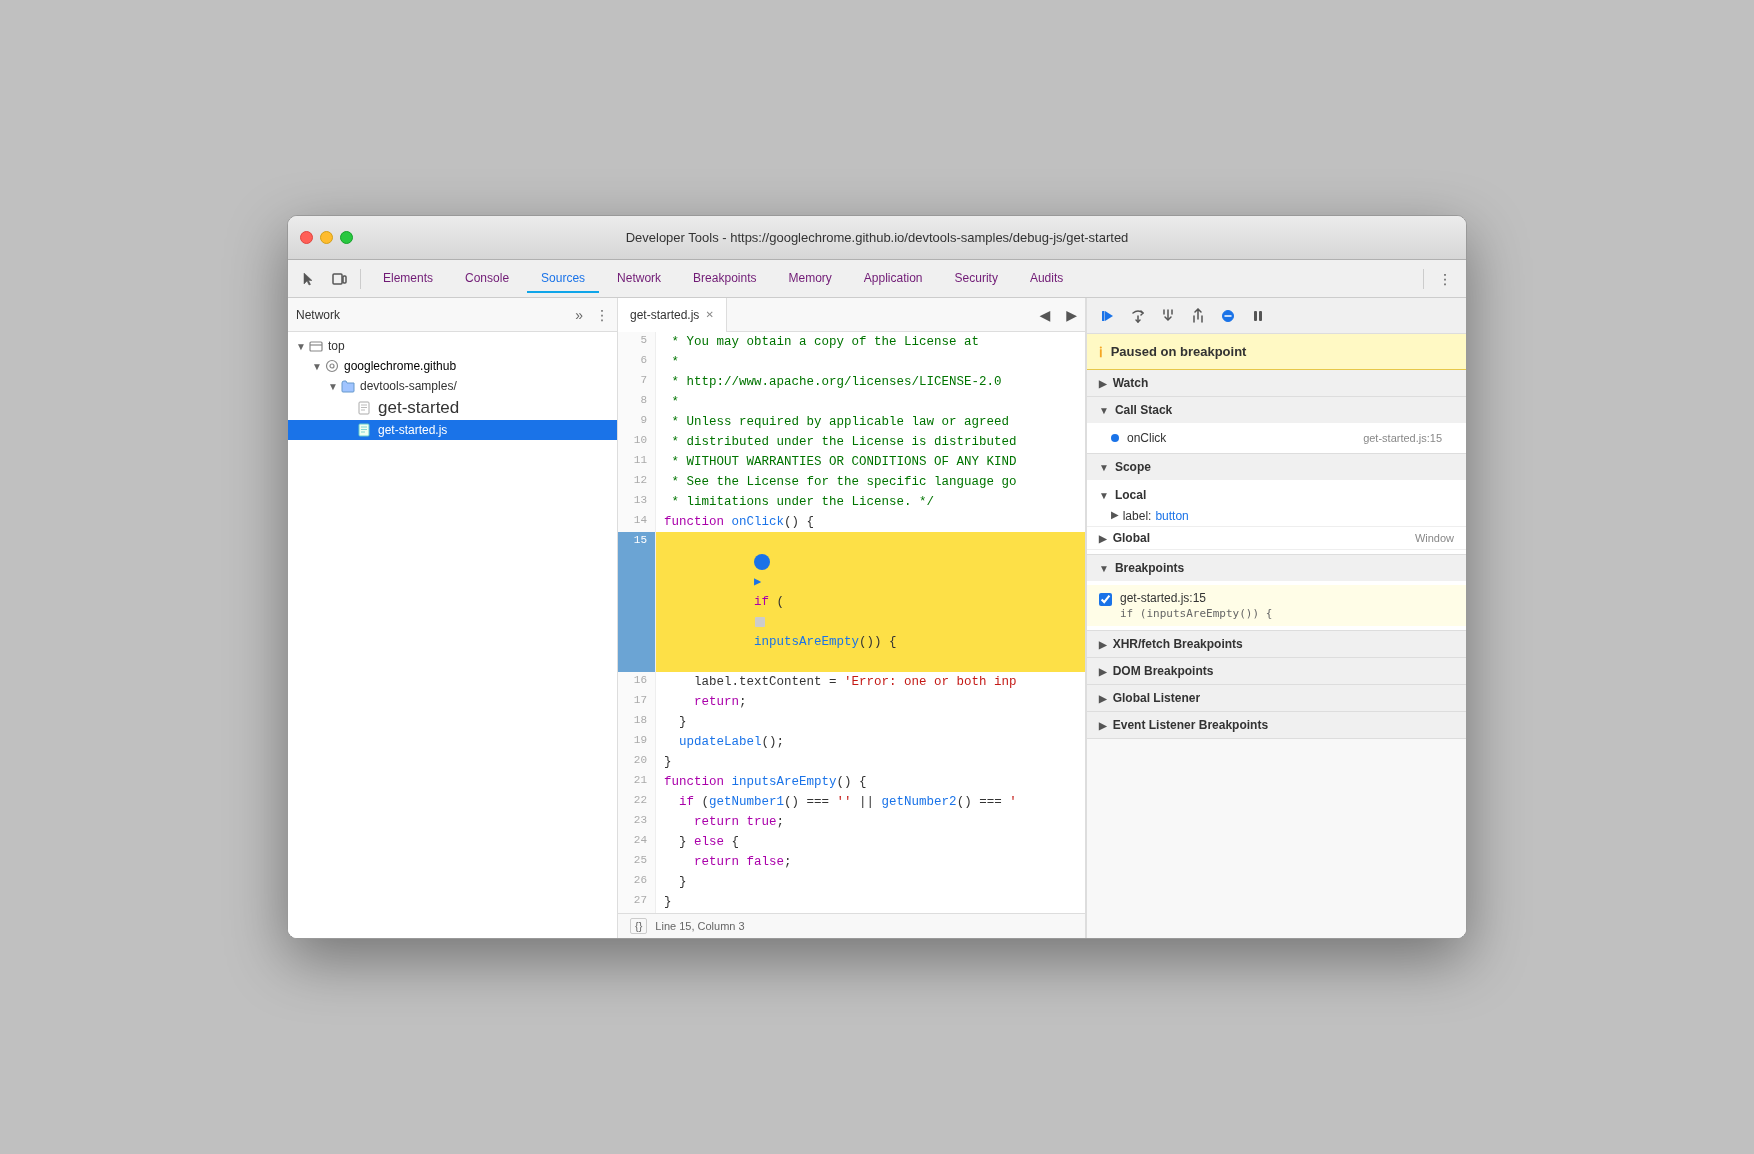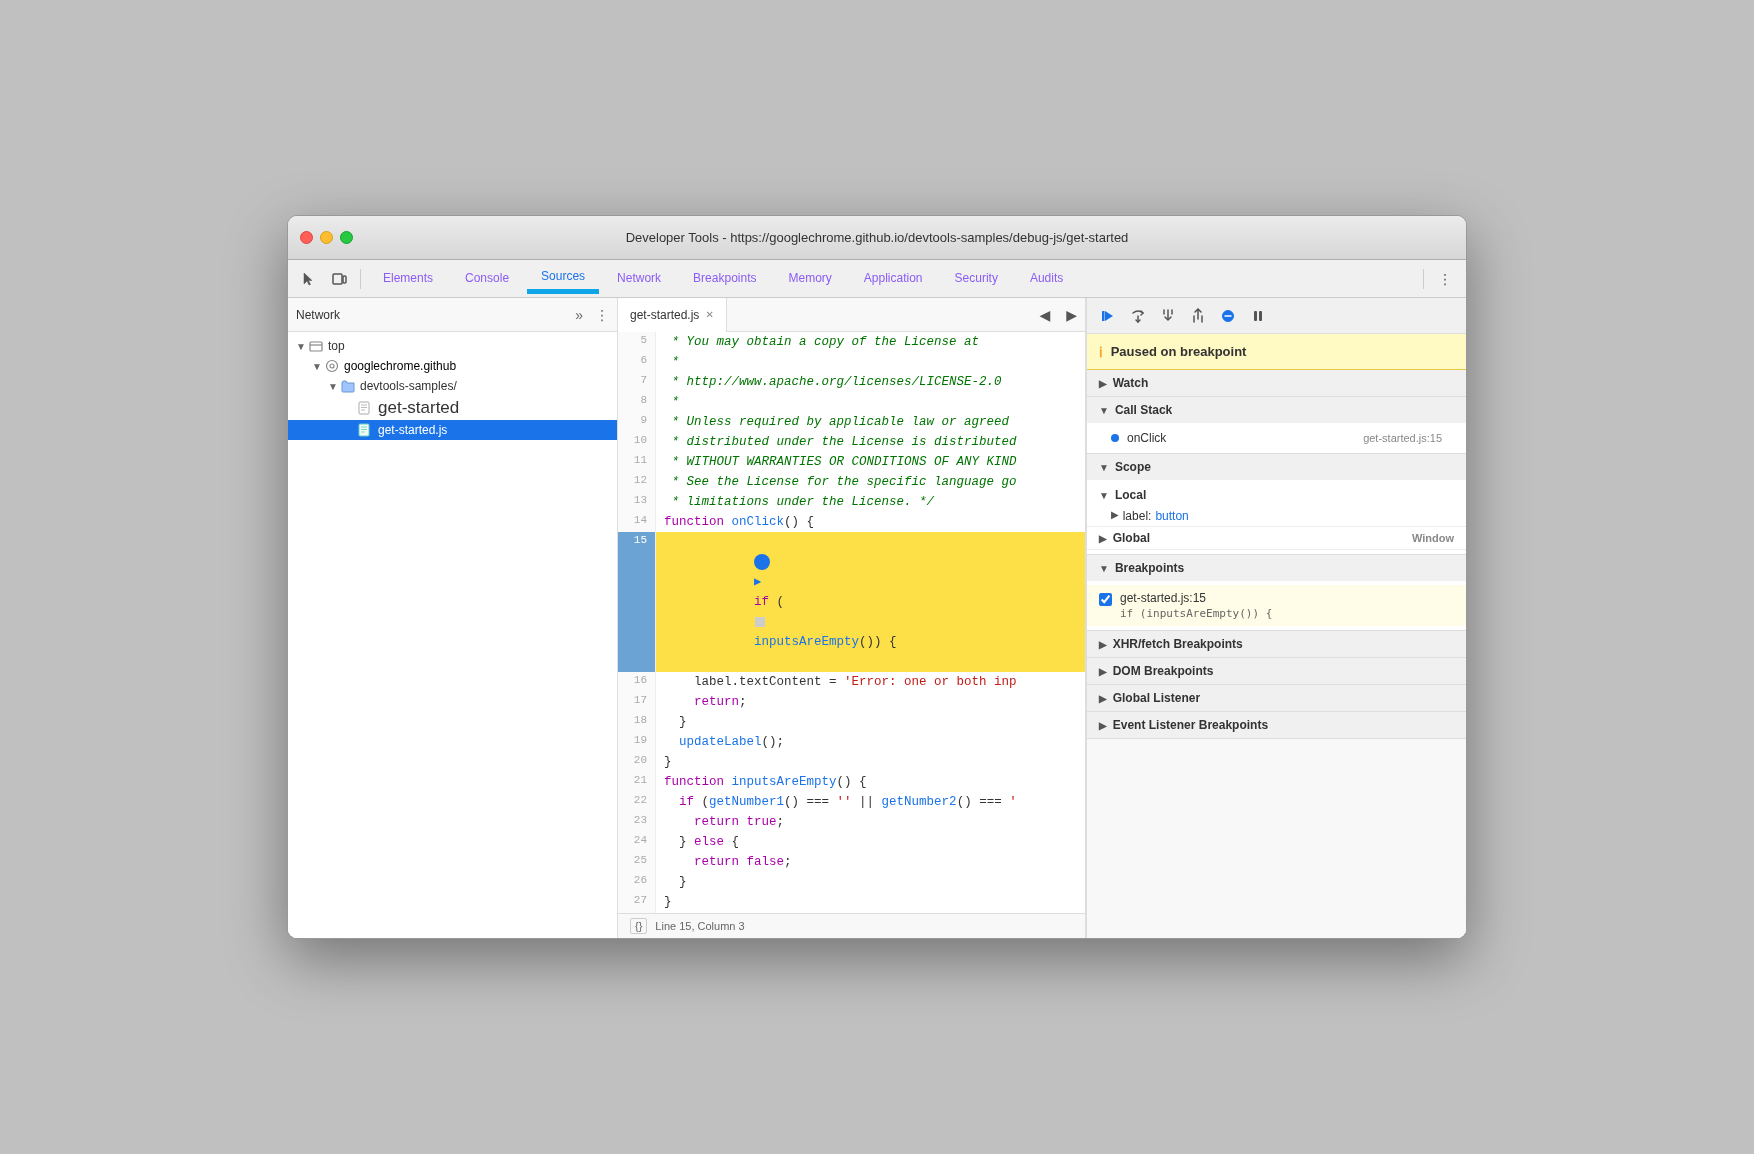--- a/index.html
+++ b/index.html
@@ -74,28 +74,28 @@
     }
     .toolbar-divider {
       width: 1px;
       height: 20px;
       background: #ccc;
       margin: 0 4px;
     }
     .tab {
       padding: 6px 14px;
       font-size: 12px;
-      color: #8b5cf6;
+      color: #701a75;
       cursor: pointer;
       border-bottom: 2px solid transparent;
       white-space: nowrap;
     }
     .tab.active {
       color: #1a73e8;
-      border-bottom: 5px solid #0ea5e9;
+      border-bottom: 2px solid #0ea5e9;
     }
     .main-content {
       display: flex;
       height: 640px;
       background: #fff;
     }
     
     .file-tree {
       width: 330px;
       border-right: 1px solid #ddd;
@@ -214,21 +214,21 @@
       padding: 0 8px;
       white-space: pre;
       color: #333;
       flex: 1;
     }
     .line-15 { background: #fde047; }
     .line-15 .line-number { background: #b3d7f5; }
     .kw { color: #aa00aa; }
     .fn { color: #1a73e8; }
     .str { color: #c41a16; }
-    .cm { color: #007400; font-style: italic; }
+    .cm { color: #007400; }
     .editor-footer {
       border-top: 1px solid #ddd;
       padding: 4px 12px;
       font-size: 11px;
       color: #666;
       background: #f8f8f8;
       display: flex;
       align-items: center;
       gap: 8px;
     }
@@ -739,21 +739,21 @@
               <span class="scope-val">button</span>
             </div>
           </div>
 
           <div class="scope-section">
             <div class="scope-header" style="justify-content:space-between;">
               <div style="display:flex;align-items:center;gap:6px;">
                 <span class="scope-arrow">▶</span>
                 <span>Global</span>
               </div>
-              <span style="font-size:11px;color:#888;font-weight:700;">Window</span>
+              <span style="font-size:11px;color:#888;font-weight:400;">Window</span>
             </div>
           </div>
         </div>
       </div>
 
       <div class="section">
         <div class="section-header">
           <span class="section-arrow">▼</span>
           <span>Breakpoints</span>
         </div>

